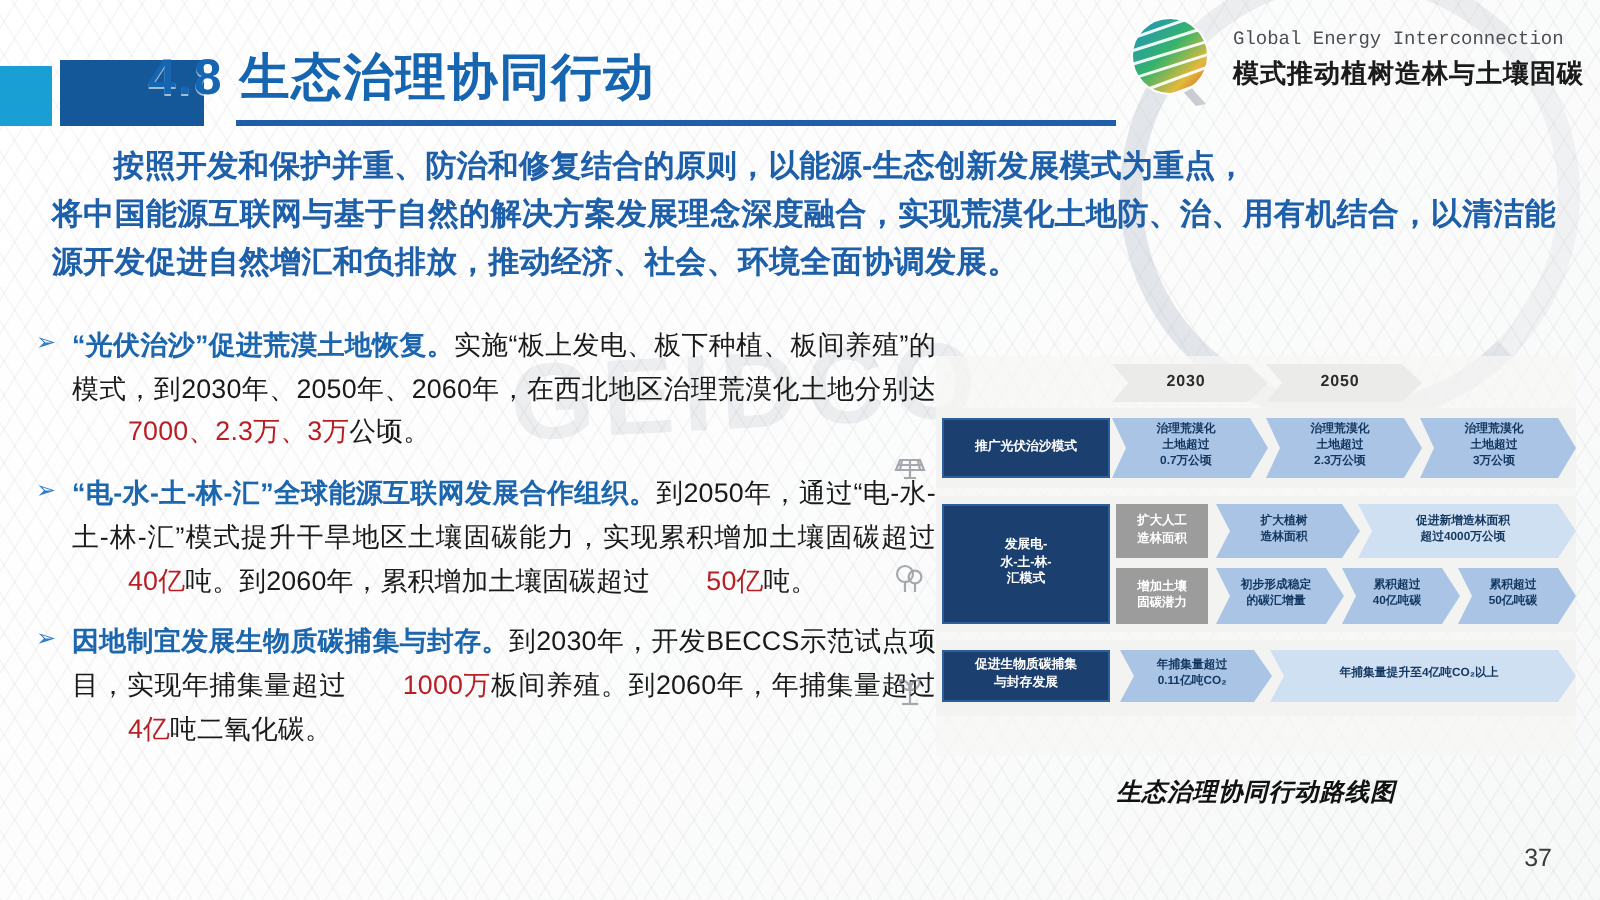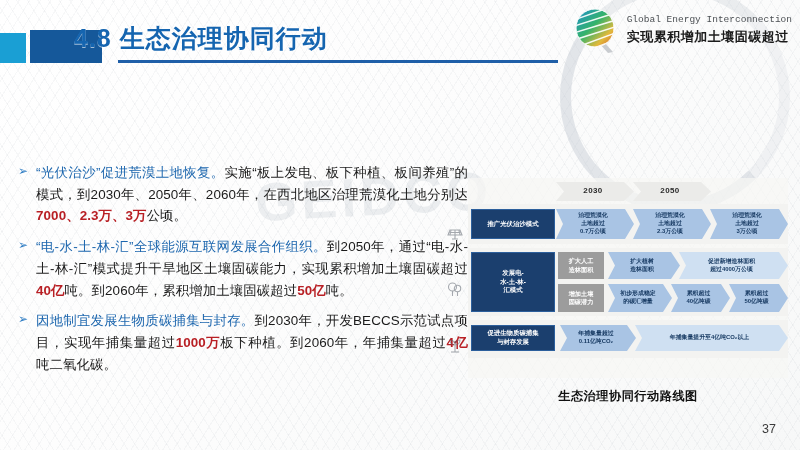--- a/index.html
+++ b/index.html
@@ -76,22 +76,22 @@
   .lead .l1 { display:block; text-indent:2em; }
 
   
   .bullets { position:absolute; left:18px; top:162px; width:450px; }
   .bullet { display:flex; gap:6px; margin-bottom:9px; }
   .b-mark { color:#2f7dc4; font-size:12px; line-height:1.62; flex:none; width:12px; }
   .b-text {
     font-size:13.4px; color:#1a1a1a; line-height:1.62;
     text-align:justify; letter-spacing:.1px;
   }
-  .hl-blue { color:#1c66ae; font-weight:normal; }
-  .hl-red  { color:#b81f24; font-weight:bold; }
+  .hl-blue { color:#1c66ae; font-weight:bold; }
+  .hl-red  { color:#b81f24; font-weight:normal;margin-left:28px; }
 
   
   .diagram {
     position:absolute; left:468px; top:178px; width:320px; height:200px;
     background: rgba(246,246,244,.72);
   }
   .dg-icons { position:absolute; left:-22px; top:20px; width:20px; height:160px; }
   .dg-icon { position:absolute; left:0; width:18px; height:18px; opacity:.55; }
 
   .band {
@@ -128,20 +128,21 @@
   .chev.lv3 { background:#cfe0f2; }
   .chev.year {
     background:#ebebe9; color:#2b2b2b; font-size:8px; letter-spacing:.4px;
     clip-path: polygon(0 0, calc(100% - 10px) 0, 100% 50%, calc(100% - 10px) 100%, 0 100%, 8px 50%);
   }
 
   .dg-caption {
     position:absolute; left:468px; top:388px; width:320px;
     text-align:center; font-size:12.2px; font-weight:bold; color:#111;
     letter-spacing:.5px;
+    font-style:italic;
   }
   .page-num {
     position:absolute; right:24px; bottom:14px;
     font-size:12.5px; color:#3b3b3b;
   }
   .edge-right { position:absolute; right:0; top:0; width:4px; height:450px; background:#13365f; opacity:.0; }
 </style>
 </head>
 <body>
 
@@ -182,41 +183,45 @@
               <path d="M2 34 L46 20"></path>
             <path d="M8 40 L46 26"></path>
               <path d="M14 45 L46 33"></path>
               <path d="M22 48 L46 39"></path>
           </g>
           <circle cx="23" cy="22" r="19" fill="none" stroke="#ffffff" stroke-width="1"></circle>
         </svg>
       </div>
       <div>
         <div class="logo-text-en1">Global Energy Interconnection</div>
-        <div class="logo-text-cn">实现累积增加土壤固碳超过</div>
+        <div class="logo-text-cn">模式推动植树造林与土壤固碳</div>
       </div>
     </div>
   </div>
 
+  <div class="lead">
+    <span class="l1">按照开发和保护并重、防治和修复结合的原则，以能源-生态创新发展模式为重点，</span>
+    <span>将中国能源互联网与基于自然的解决方案发展理念深度融合，实现荒漠化土地防、治、用有机结合，以清洁能源开发促进自然增汇和负排放，推动经济、社会、环境全面协调发展。</span>
+  </div>
 
   <div class="bullets">
 
     <div class="bullet">
       <span class="b-mark">➢</span>
       <span class="b-text"><span class="hl-blue">“光伏治沙”促进荒漠土地恢复。</span><span>实施“板上发电、板下种植、板间养殖”的模式，到2030年、2050年、2060年，在西北地区治理荒漠化土地分别达</span><span class="hl-red">7000、2.3万、3万</span><span>公顷。</span></span>
     </div>
 
     <div class="bullet">
       <span class="b-mark">➢</span>
       <span class="b-text"><span class="hl-blue">“电-水-土-林-汇”全球能源互联网发展合作组织。</span><span>到2050年，通过“电-水-土-林-汇”模式提升干旱地区土壤固碳能力，实现累积增加土壤固碳超过</span><span class="hl-red">40亿</span><span>吨。到2060年，累积增加土壤固碳超过</span><span class="hl-red">50亿</span><span>吨。</span></span>
     </div>
 
     <div class="bullet">
       <span class="b-mark">➢</span>
-      <span class="b-text"><span class="hl-blue">因地制宜发展生物质碳捕集与封存。</span><span>到2030年，开发BECCS示范试点项目，实现年捕集量超过</span><span class="hl-red">1000万</span><span>板下种植。到2060年，年捕集量超过</span><span class="hl-red">4亿</span><span>吨二氧化碳。</span></span>
+      <span class="b-text"><span class="hl-blue">因地制宜发展生物质碳捕集与封存。</span><span>到2030年，开发BECCS示范试点项目，实现年捕集量超过</span><span class="hl-red">1000万</span><span>板间养殖。到2060年，年捕集量超过</span><span class="hl-red">4亿</span><span>吨二氧化碳。</span></span>
     </div>
   </div>
 
   <div class="diagram">
 
     <div class="dg-icons">
       <div class="dg-icon" style="top:26px">
         <svg viewBox="0 0 18 18" width="18" height="18" fill="none" stroke="#5f6670" stroke-width="1.1">
           <path d="M2 11 L16 11 L14 6 L4 6 Z"></path>
             <path d="M5 6 L4 11 M9 6 L9 11 M13 6 L14 11 M3.3 8.5 L14.7 8.5"></path>

